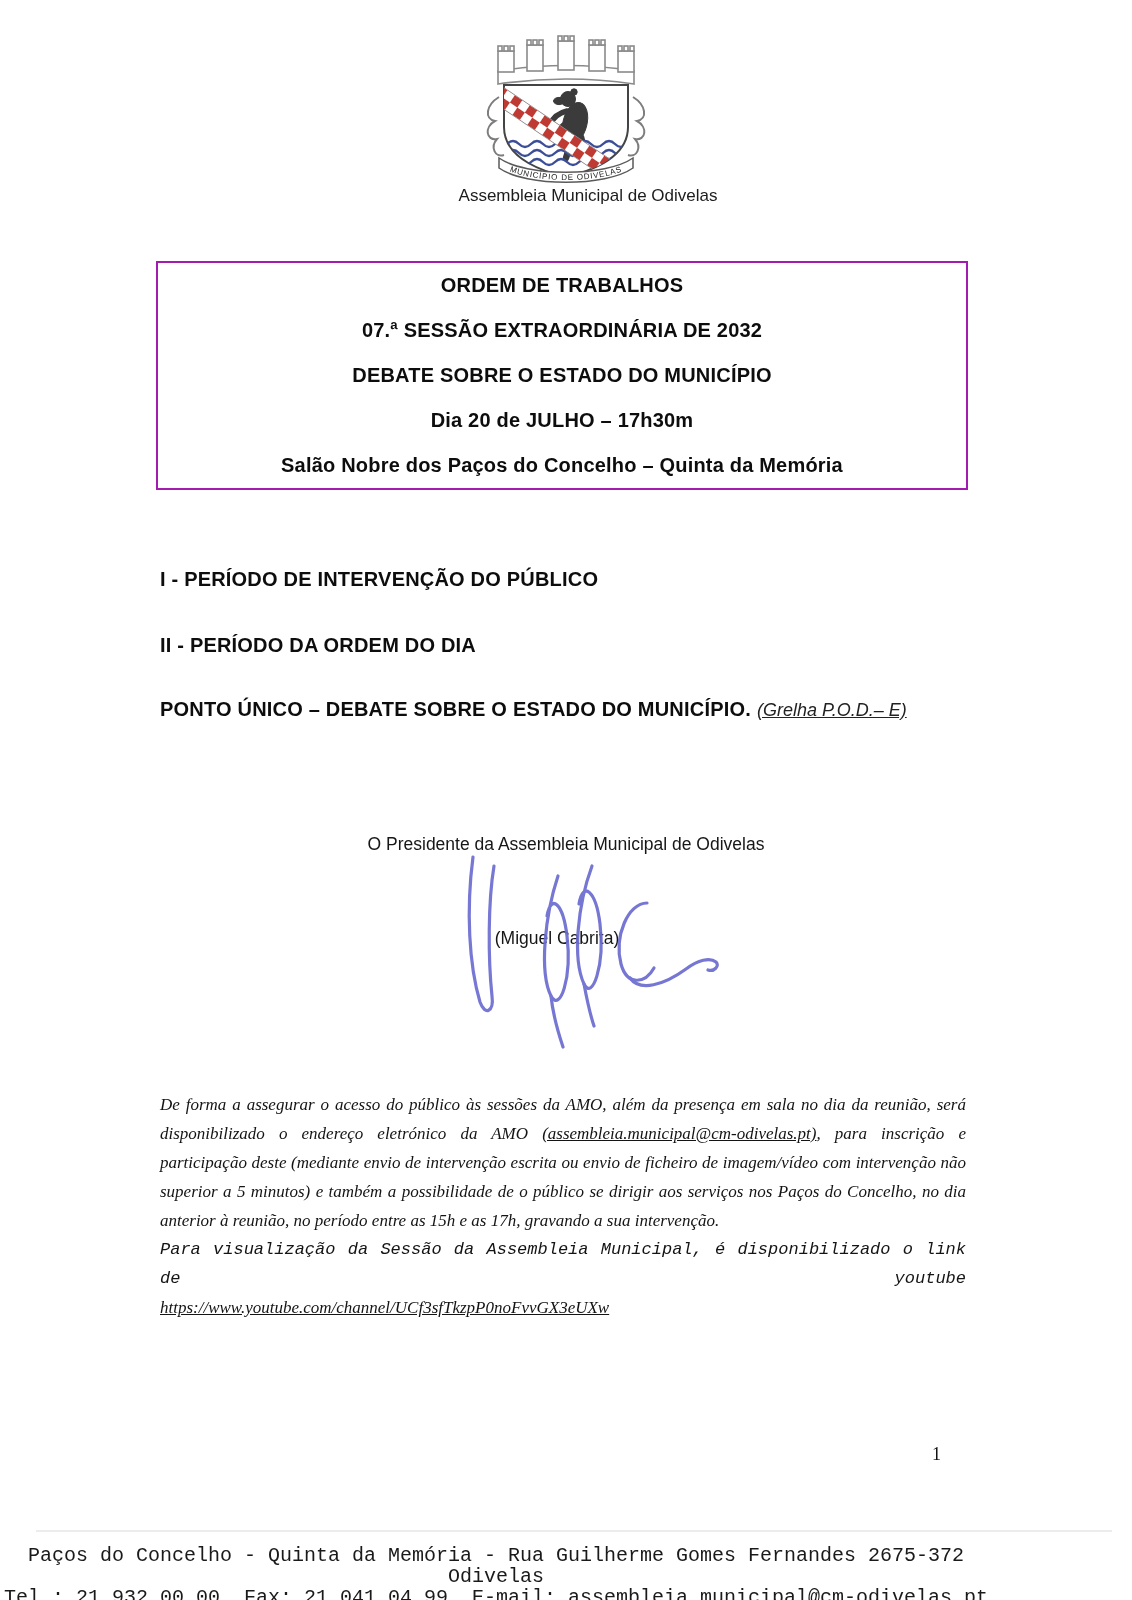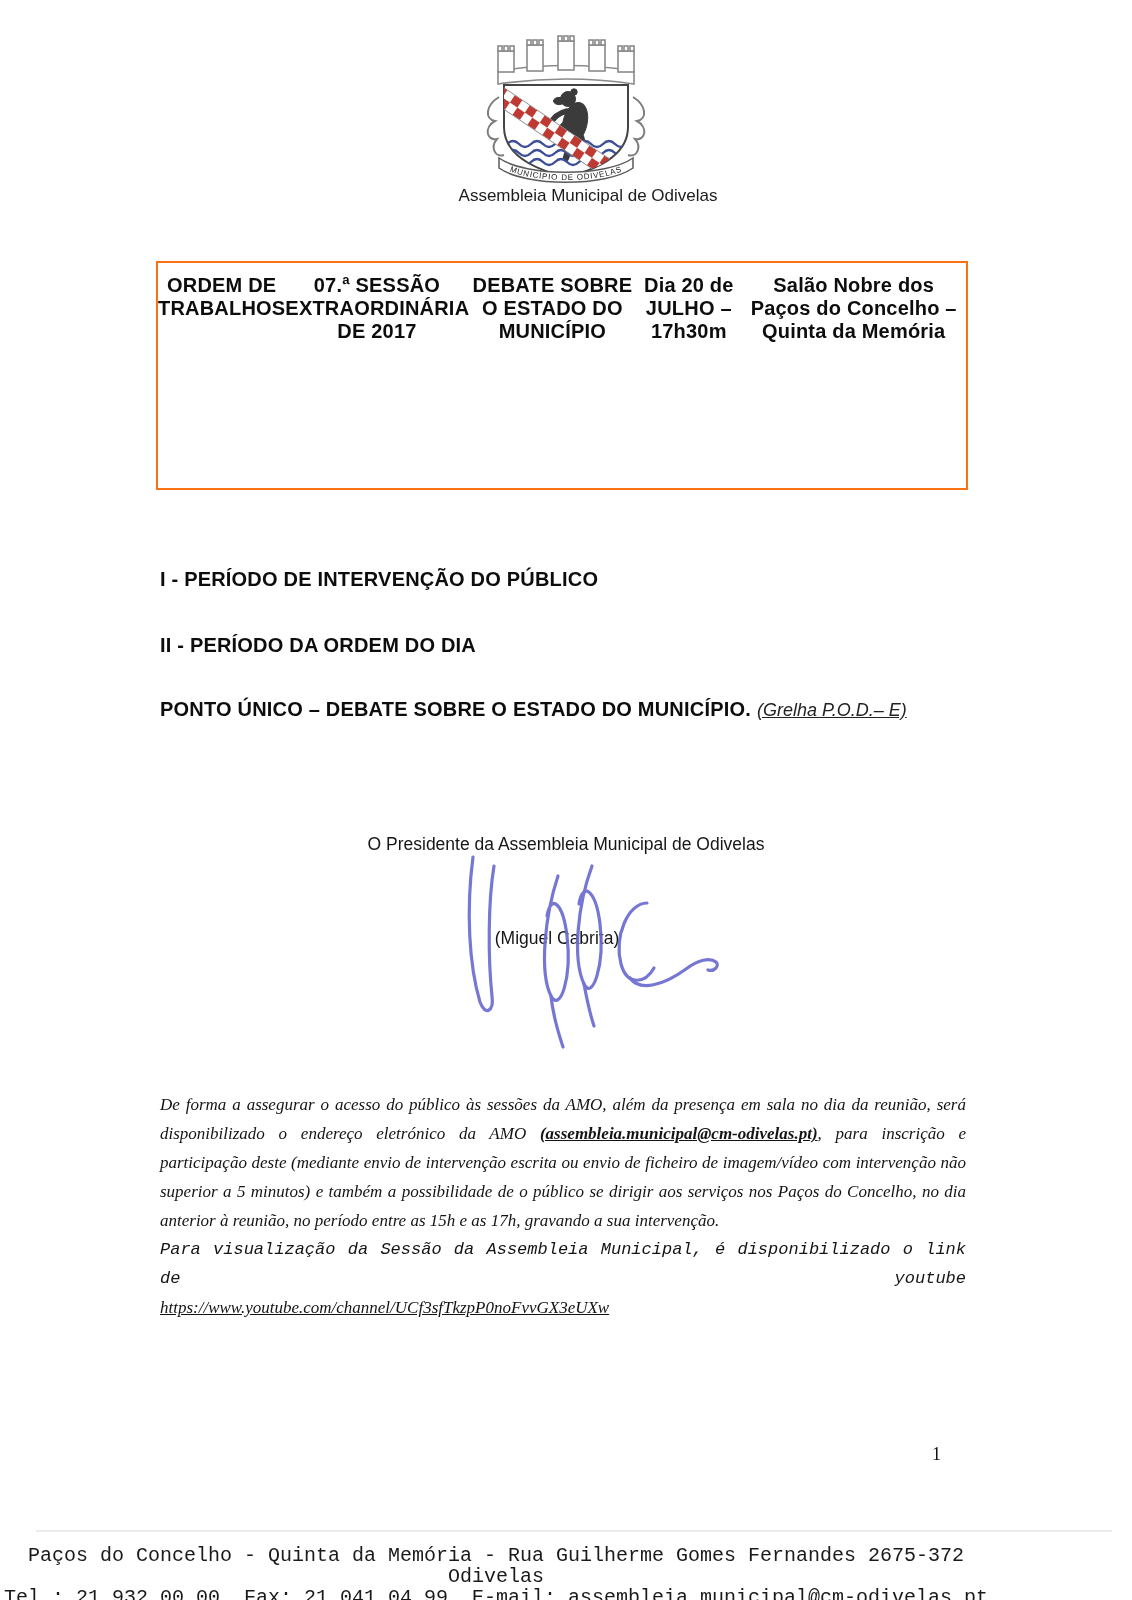--- a/index.html
+++ b/index.html
@@ -13,22 +13,22 @@
     font-family: "Liberation Sans", sans-serif;
     color: #111;
   }
   .crest-wrap { position: absolute; left: 471px; top: 27px; width: 190px; height: 158px; }
   .org-title {
     position: absolute; top: 186px; left: 22px; width: 1132px;
     text-align: center; font-size: 17px; color: #1c1c1c;
   }
   .header-box {
     position: absolute; left: 156px; top: 261px; width: 812px; height: 229px;
-    border: 2px solid #f97316;
-    display: flex; flex-direction: row; justify-content: space-between;
+    border: 2px solid #a21caf;
+    display: flex; flex-direction: column; justify-content: space-between;
     padding: 11px 0;
   }
   .header-box .box-line {
     text-align: center; font-weight: bold; font-size: 20px; color: #0d0d0d;
     letter-spacing: 0.2px;
   }
   .section {
     position: absolute; left: 160px;
     font-weight: bold; font-size: 20px; color: #0d0d0d; letter-spacing: 0.2px;
     white-space: nowrap;
@@ -48,21 +48,21 @@
     position: absolute; top: 928px; left: -9px; width: 1132px;
     text-align: center; font-size: 17.5px; color: #161616;
   }
   .sig-ink { position: absolute; left: 455px; top: 840px; width: 270px; height: 210px; pointer-events: none; }
   .notice {
     position: absolute; left: 160px; top: 1090px; width: 806px;
     font-family: "Liberation Serif", serif; font-style: italic;
     font-size: 17px; line-height: 29px; color: #141414;
     text-align: justify;
   }
-  .notice .email-link { text-decoration: underline; cursor: pointer; font-weight: bold; }
+  .notice .email-link { text-decoration: underline; cursor: pointer; }
   .notice .para2 { text-align: justify; text-align-last: justify; font-family: Liberation Mono, monospace; }
   .notice .yt-link {
     display: inline-block; margin-top: 0;
     font-weight: normal; text-decoration: underline; cursor: pointer; color: #141414;
   }
   .page-number {
     position: absolute; left: 932px; top: 1444px;
     font-family: "Liberation Serif", serif; font-size: 18px; color: #111;
   }
   .footer-divider {
@@ -164,21 +164,21 @@
       <text font-size="8" letter-spacing="0.8" fill="#222" font-family="Liberation Sans, sans-serif">
         <textPath href="#bannerPath" startOffset="50%" text-anchor="middle">MUNICÍPIO DE ODIVELAS</textPath>
       </text>
     </svg>
   </div>
 
   <div class="org-title">Assembleia Municipal de Odivelas</div>
 
   <div class="header-box">
     <div class="box-line">ORDEM DE TRABALHOS</div>
-    <div class="box-line">07.ª SESSÃO EXTRAORDINÁRIA DE 2017</div>
+    <div class="box-line">07.ª SESSÃO EXTRAORDINÁRIA DE 2032</div>
     <div class="box-line">DEBATE SOBRE O ESTADO DO MUNICÍPIO</div>
     <div class="box-line">Dia 20 de JULHO – 17h30m</div>
     <div class="box-line">Salão Nobre dos Paços do Concelho – Quinta da Memória</div>
   </div>
 
   <div class="section section-1">I - PERÍODO DE INTERVENÇÃO DO PÚBLICO</div>
   <div class="section section-2">II - PERÍODO DA ORDEM DO DIA</div>
   <div class="section section-3"><span>PONTO ÚNICO – DEBATE SOBRE O ESTADO DO MUNICÍPIO.</span><span class="note">(Grelha P.O.D.– E)</span></div>
 
   <div class="sig-title">O Presidente da Assembleia Municipal de Odivelas</div>

